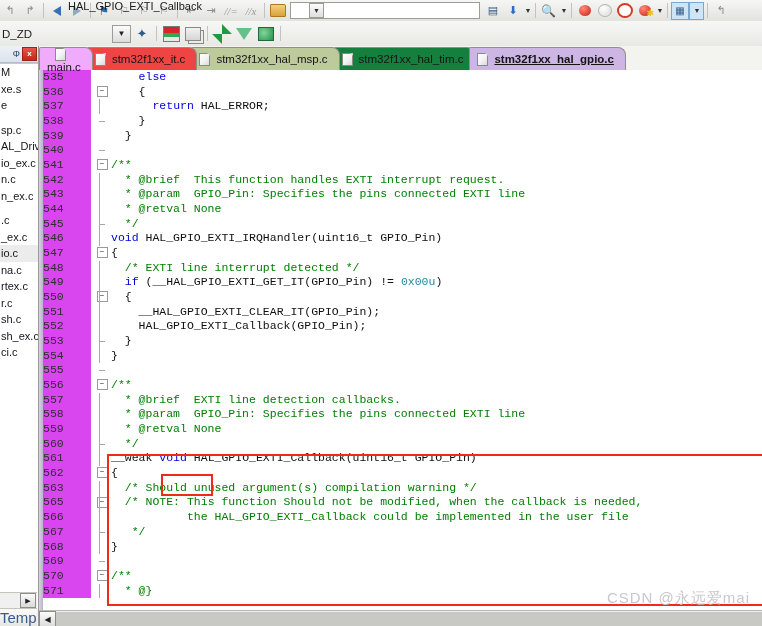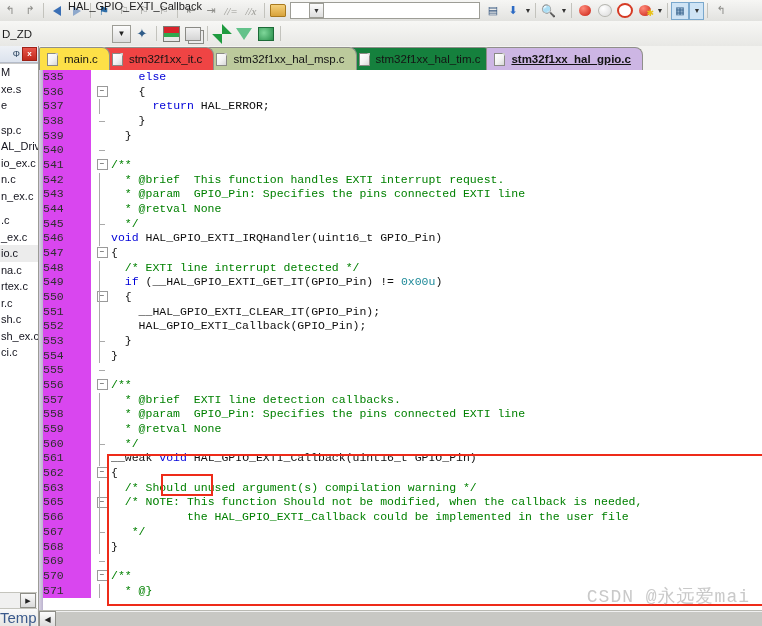--- a/index.html
+++ b/index.html
@@ -167,21 +167,21 @@
     position:absolute;left:39px;top:610px;width:723px;height:16px;
     background:#f0f0f0;border-top:1px solid #b9b9b2;display:flex;align-items:center;
   }
   .hs-btn{width:15px;height:14px;background:linear-gradient(#fcfcfc,#dcdcdc);
           border:1px solid #8e8e88;display:flex;align-items:center;justify-content:center;
           font-size:8px;color:#222;}
   .hs-track{flex:1;height:14px;background:#c8c8c4;}
 
   .watermark{
     position:absolute;right:12px;bottom:18px;
-    font-size:18px;color:#c9c9c9;font-family:Liberation Mono, monospace;
+    font-size:15px;color:#c9c9c9;font-family:Liberation Sans, sans-serif;
     letter-spacing:1px;white-space:nowrap;
   }
 </style>
 </head>
 <body>
 
 <div class="app">
 
   <div class="toolbar1">
     <div class="tb-ico">
@@ -332,21 +332,21 @@
         <div class="tree-row">ci.c</div>
       </div>
     <div class="scroll-track"></div>
     <div class="tree-scroll">
       <span class="scroll-sq">▶</span>
     </div>
     <div class="temp-tab">Temp...</div>
   </div>
 
   <div class="tabbar" id="tabbar-host">
-      <div class="etab" style="background: #fde047; z-index: 10;">
+      <div class="etab" style="background: #f0abfc; z-index: 10; flex-direction: column;">
         <span class="pg"></span>
         <span>main.c</span>
       </div>
       <div class="etab" style="background: #ef4444; z-index: 9;">
         <span class="pg"></span>
         <span>stm32f1xx_it.c</span>
       </div>
       <div class="etab" style="background: rgb(188, 202, 156); z-index: 8;">
         <span class="pg"></span>
         <span>stm32f1xx_hal_msp.c</span>

